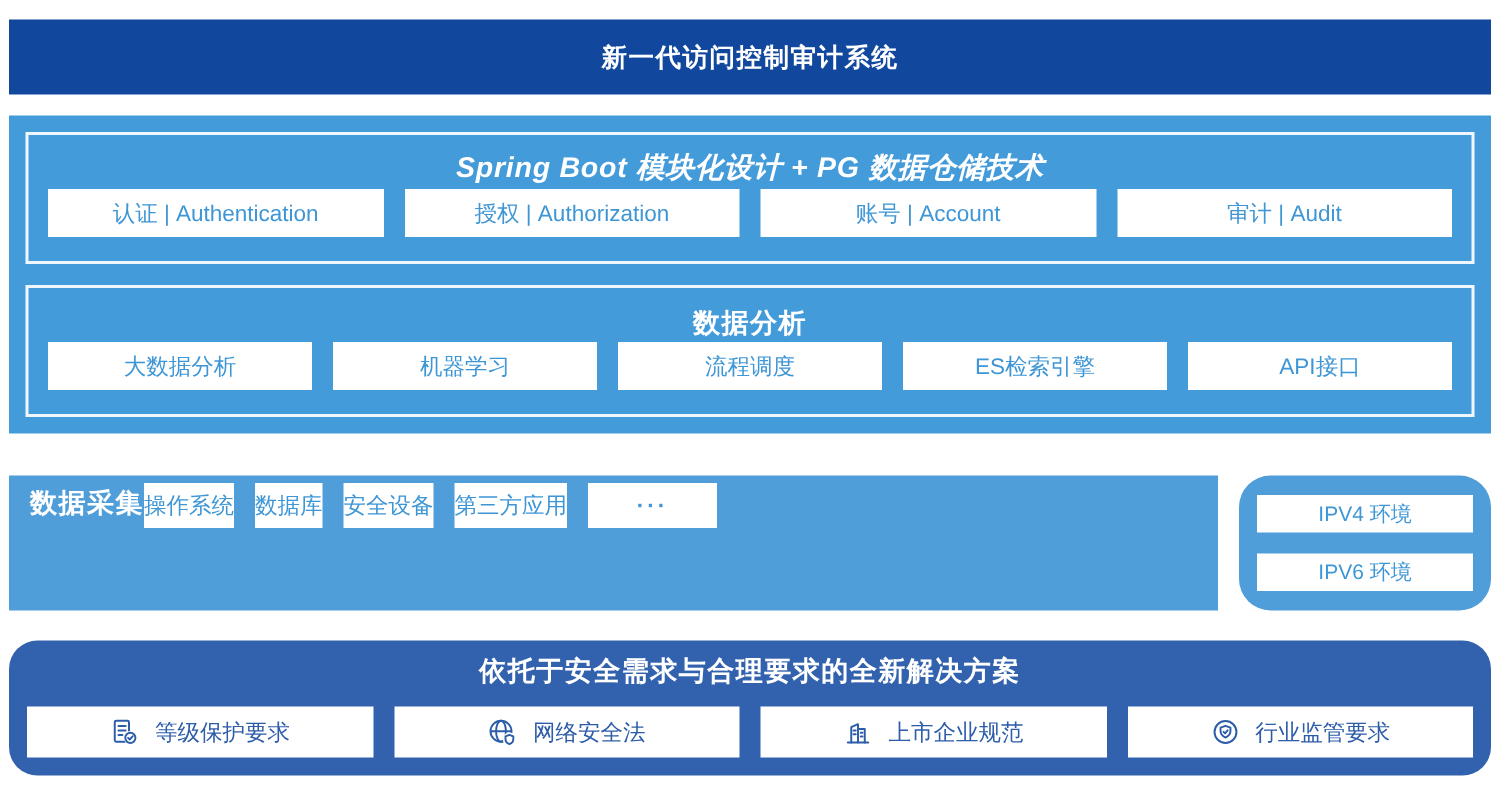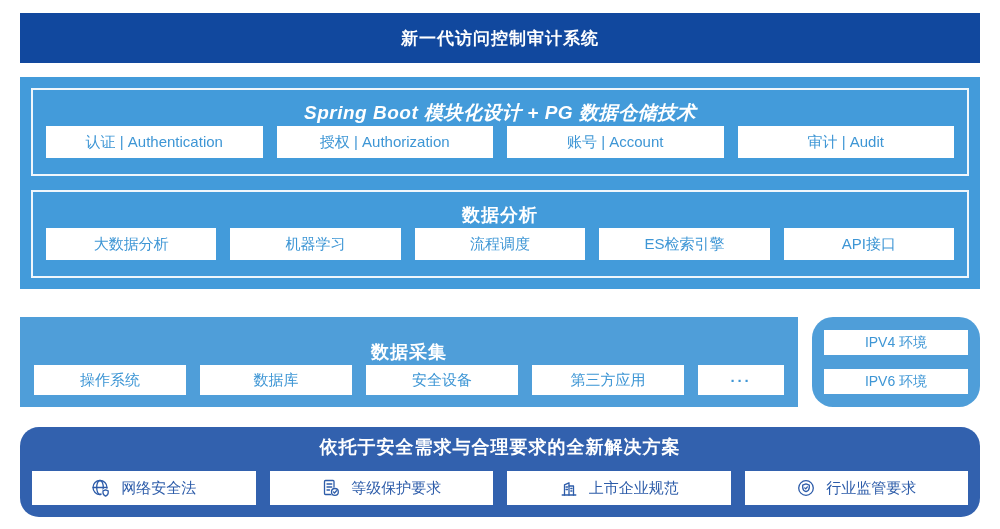--- a/index.html
+++ b/index.html
@@ -8,41 +8,41 @@
     --collectBlue:#4f9ed9;
     --solutionBlue:#3261ae;
     --boxText:#3e96d5;
     --solText:#2d5ca9;
     --boxBg:#ffffff;
     --pageBg:#ffffff;
   }
   *{box-sizing:border-box;margin:0;padding:0;}
   html,body{width:1000px;height:529px;background:var(--pageBg);
     font-family:"Liberation Sans","DejaVu Sans",sans-serif;overflow:hidden;}
-  .page{width:1000px;height:529px;padding:13px 20px 12px;display:flex;flex-direction:column;}
+  .page{width:1000px;height:529px;padding:13px 6px 12px;display:flex;flex-direction:column;}
 
   
   .banner{height:50px;background:var(--navy);display:flex;align-items:center;justify-content:center;}
   .banner-title{color:#fff;font-size:17px;font-weight:700;letter-spacing:1px;}
 
   
   .platform{margin-top:14px;height:212px;background:var(--platformBlue);padding:11px;
     display:flex;flex-direction:column;justify-content:space-between;}
   .sub{height:88px;border:2px solid rgba(255,255,255,.92);padding:6px 13px 12px;
     display:flex;flex-direction:column;justify-content:center;}
   .sub-title{color:#fff;font-size:18px;font-weight:700;text-align:center;letter-spacing:1px;line-height:26px;}
   .sub-title.italic{font-style:italic;font-size:19px;letter-spacing:.5px;}
   .row{display:flex;gap:14px;}
   .wbox{flex:1;height:32px;background:var(--boxBg);display:flex;align-items:center;justify-content:center;
     color:var(--boxText);font-size:15px;white-space:nowrap;}
 
   
   .mid-row{margin-top:28px;height:90px;display:flex;gap:14px;}
   .collection{flex:1;background:var(--collectBlue);padding:5px 14px 12px;
-    display:flex;flex-direction:column;justify-content:flex-end;}
+    display:flex;flex-direction:row;justify-content:flex-start;}
   .collection .wbox{height:30px;}
   .wbox.ellipsis{flex:0 0 86px;font-weight:700;letter-spacing:2px;}
   .env{width:168px;background:var(--collectBlue);padding:13px 12px;
     display:flex;flex-direction:column;justify-content:space-between;border-radius:21px;}
   .env .wbox{flex:0 0 25px;height:25px;font-size:14px;}
 
   
   .solution{margin-top:20px;height:90px;background:var(--solutionBlue);padding:7px 12px 12px;
     display:flex;flex-direction:column;justify-content:space-between;border-radius:19px;}
   .solution .sub-title{line-height:26px;}
@@ -105,38 +105,38 @@
     </div>
 
   </div>
 
   <div class="solution">
     <div class="sub-title">依托于安全需求与合理要求的全新解决方案</div>
     <div class="row">
 
       <div class="sol-box">
         <svg class="sol-icon" viewBox="0 0 20 20">
+          <rect x="3.5" y="2.5" width="9.5" height="14" rx="1"></rect>
+          <path d="M6 6h4.8M6 9h4.8M6 12h2.6"></path>
+          <circle class="mask" cx="13.9" cy="13.9" r="4.5"></circle>
+          <circle cx="13.9" cy="13.9" r="3.4"></circle>
+          <path d="M12.4 13.9l1.1 1.1 2-2.2"></path>
+        </svg>
+        <span>等级保护要求</span>
+      </div>
+
+      <div class="sol-box">
+        <svg class="sol-icon" viewBox="0 0 20 20">
           <circle cx="9" cy="9.5" r="7"></circle>
           <ellipse cx="9" cy="9.5" rx="3.3" ry="7"></ellipse>
           <path d="M2.2 9.5h13.6"></path>
           <circle class="mask" cx="14.6" cy="14.8" r="4.4"></circle>
           <path d="M14.6 11.9l2.6 1v1.9c0 1.6-1.1 2.7-2.6 3.3-1.5-.6-2.6-1.7-2.6-3.3v-1.9z"></path>
         </svg>
         <span>网络安全法</span>
-      </div>
-
-      <div class="sol-box">
-        <svg class="sol-icon" viewBox="0 0 20 20">
-          <rect x="3.5" y="2.5" width="9.5" height="14" rx="1"></rect>
-          <path d="M6 6h4.8M6 9h4.8M6 12h2.6"></path>
-          <circle class="mask" cx="13.9" cy="13.9" r="4.5"></circle>
-          <circle cx="13.9" cy="13.9" r="3.4"></circle>
-          <path d="M12.4 13.9l1.1 1.1 2-2.2"></path>
-        </svg>
-        <span>等级保护要求</span>
       </div>
 
       <div class="sol-box">
         <svg class="sol-icon" viewBox="0 0 20 20">
           <path d="M3.2 17h13.6"></path>
           <path d="M5.5 17V6.8l4.5-2v12.2"></path>
           <path d="M10 8h4.5v9"></path>
           <path d="M7 9h1.5M7 11.5h1.5M11.8 10.5h1.2M11.8 13h1.2"></path>
         </svg>
         <span>上市企业规范</span>

